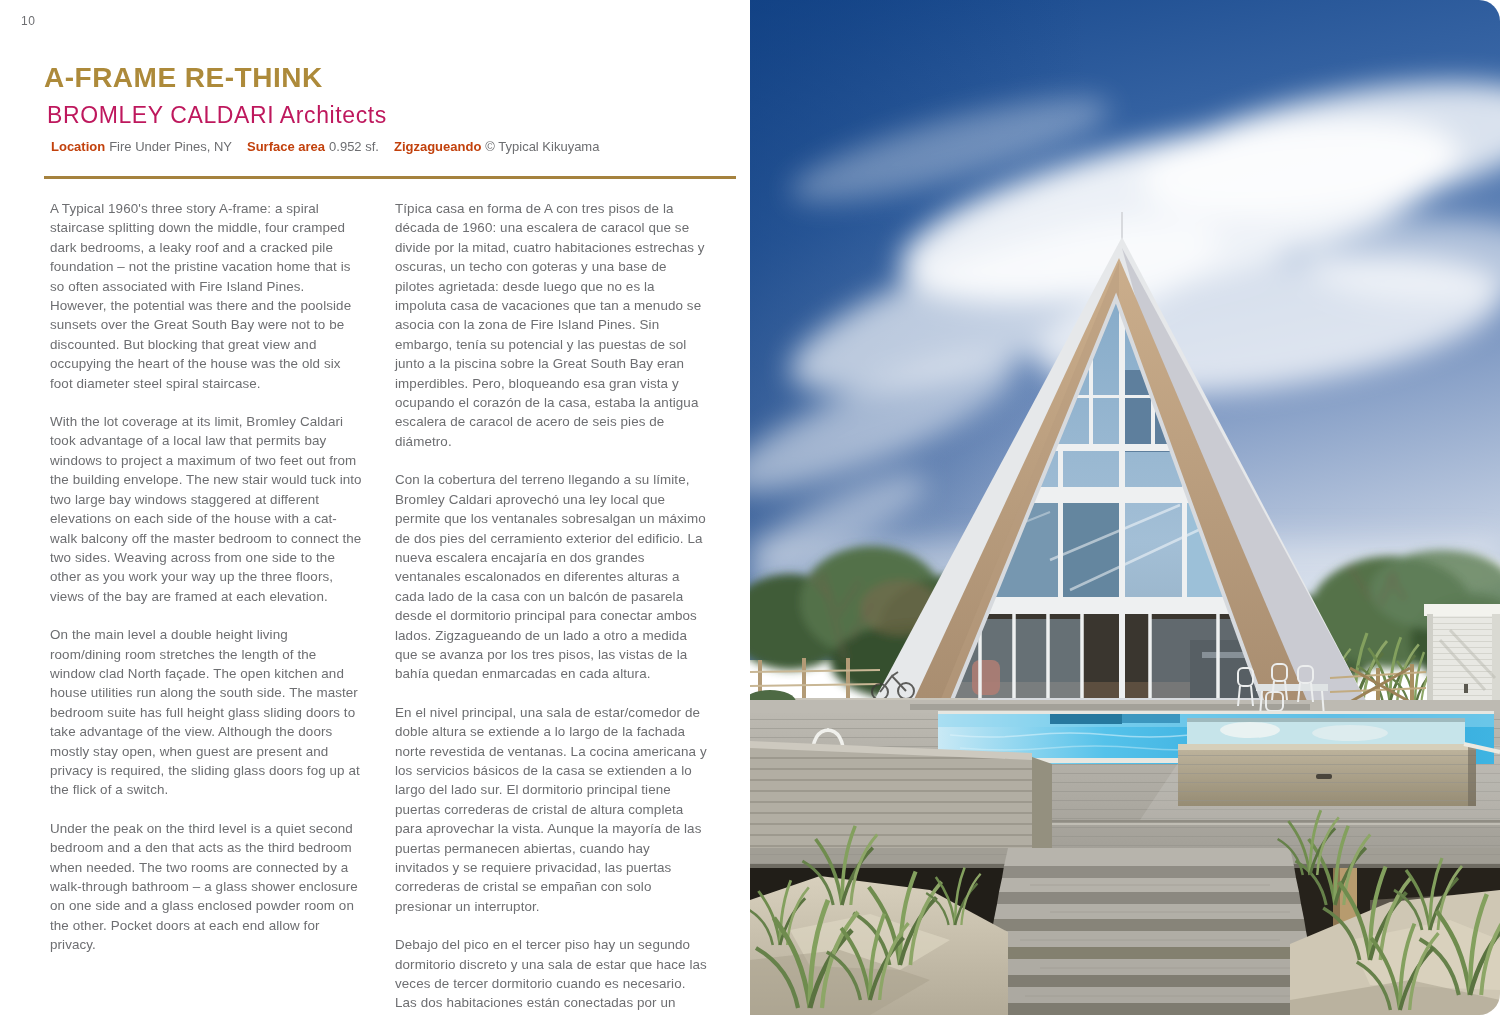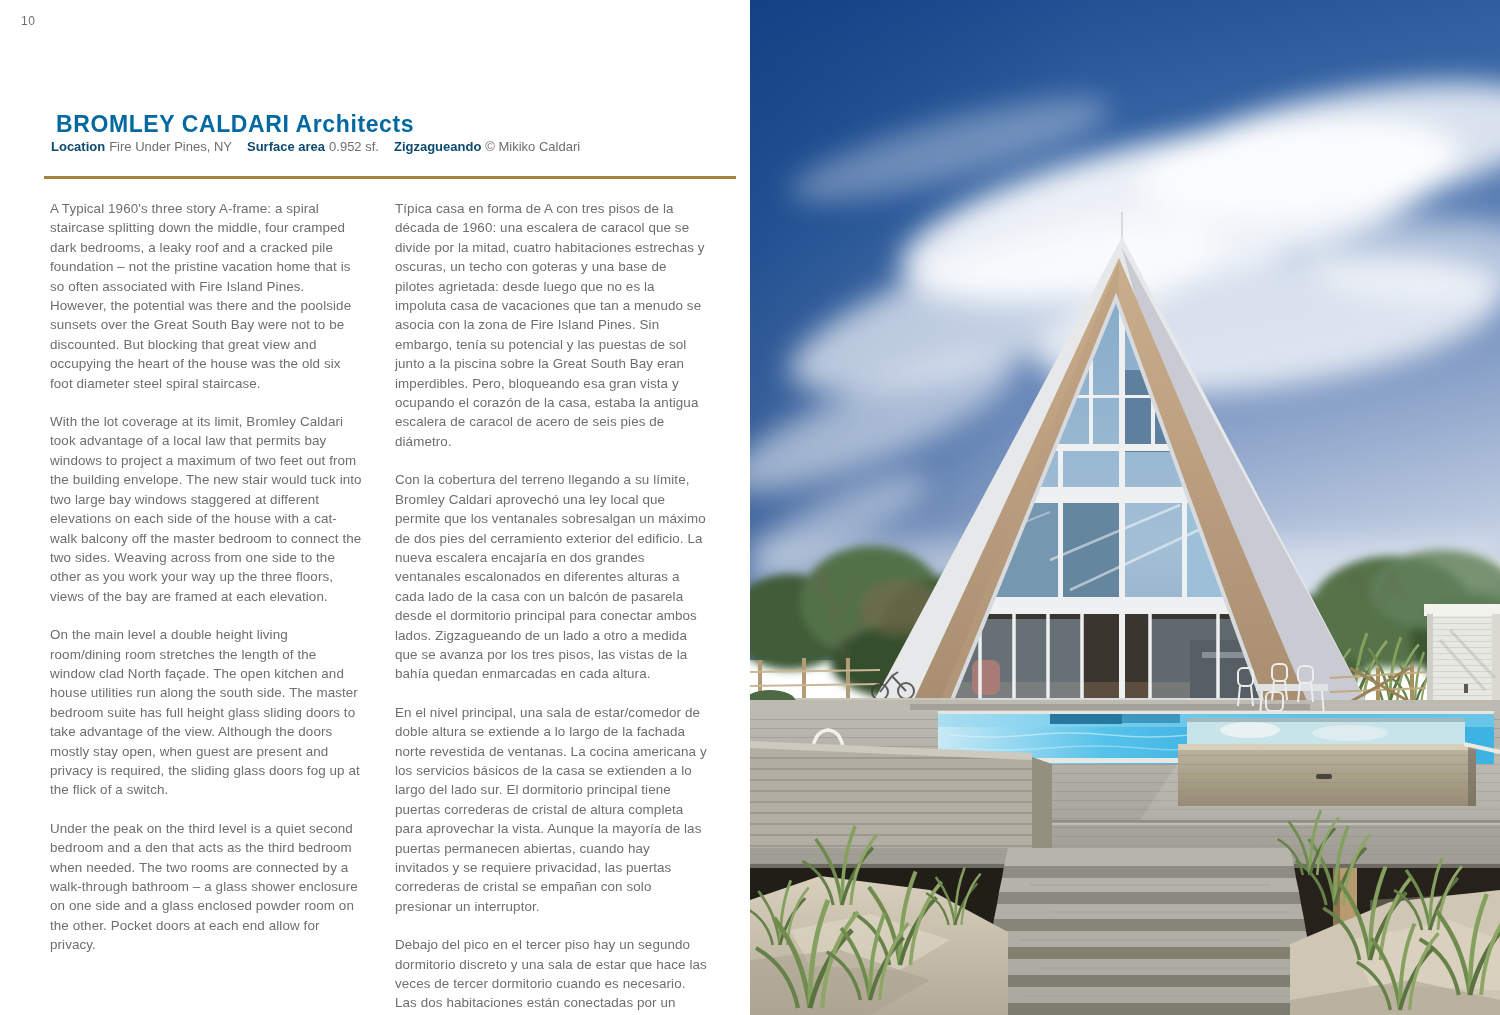--- a/index.html
+++ b/index.html
@@ -1,44 +1,45 @@
 <!DOCTYPE html>
 <html><head>
 <meta charset="utf-8">
 <style>
   html,body{margin:0;padding:0;background:#ffffff;}
   .spread{position:relative;width:1500px;height:1015px;background:#ffffff;overflow:hidden;
-          font-family:"Liberation Sans", sans-serif;}
+          font-family:"Liberation Sans", sans-serif;border-radius:21px;}
   .page-left{position:absolute;left:0;top:0;width:750px;height:1015px;background:#fff;}
   .pagenum{position:absolute;left:21px;top:14px;font-size:12px;color:#6d6e71;letter-spacing:.5px;}
   .title{position:absolute;left:44px;top:62px;margin:0;font-size:28px;font-weight:700;
          letter-spacing:.5px;color:#ad8a3a;}
-  .subtitle{position:absolute;left:44px;top:99px;margin:12px;font-size:23px;font-weight:700;
-            letter-spacing:.6px;color:#0369a1;}
+  .subtitle{position:absolute;left:44px;top:99px;margin:3px;font-size:23px;font-weight:400;
+            letter-spacing:.6px;color:#be185d;}
   .meta{position:absolute;left:44px;top:136px;font-size:13px;line-height:21px;color:#6d6e71;}
-  .meta-b{font-weight:700;color:#0c4a6e;padding-left:7px;}
+  .meta-b{font-weight:700;color:#c2410c;padding-left:7px;}
   .meta-v{margin-left:4px;}
   .gap{margin-left:8px;}
   .rule{position:absolute;left:44px;top:176px;width:692px;height:3px;background:#a5823e;}
   .cols{position:absolute;left:44px;top:199px;width:666px;display:flex;gap:27px;}
   .col{width:318px;font-size:13.4px;line-height:19.4px;color:#6d6e71;letter-spacing:.1px;}
   .col p{margin:0 0 19px 6px;white-space:pre-line;}
   .page-right{position:absolute;left:750px;top:0;width:750px;height:1015px;}
   svg{display:block;}
 </style>
 </head>
 <body>
 
 <div class="spread">
   <div class="page-left">
     <div class="pagenum">10</div>
+    <h1 class="title">A-FRAME RE-THINK</h1>
     <h2 class="subtitle">BROMLEY CALDARI Architects</h2>
     <div class="meta">
       <div>
-        <span class="meta-b">Location</span><span class="meta-v">Fire Under Pines, NY</span><span class="meta-b gap">Surface area</span><span class="meta-v">0.952 sf.</span><span class="meta-b gap">Zigzagueando</span><span class="meta-v">© Mikiko Caldari</span>
+        <span class="meta-b">Location</span><span class="meta-v">Fire Under Pines, NY</span><span class="meta-b gap">Surface area</span><span class="meta-v">0.952 sf.</span><span class="meta-b gap">Zigzagueando</span><span class="meta-v">© Typical Kikuyama</span>
       </div>
     </div>
     <div class="rule"></div>
     <div class="cols">
       <div class="col">
         <p>A Typical 1960's three story A-frame: a spiral staircase splitting down the middle, four cramped dark bedrooms, a leaky roof and a cracked pile foundation – not the pristine vacation home that is so often associated with Fire Island Pines. However, the potential was there and the poolside sunsets over the Great South Bay were not to be discounted. But blocking that great view and occupying the heart of the house was the old six foot diameter steel spiral staircase.</p>
         <p>With the lot coverage at its limit, Bromley Caldari took advantage of a local law that permits bay windows to project a maximum of two feet out from the building envelope. The new stair would tuck into two large bay windows staggered at different elevations on each side of the house with a cat-walk balcony off the master bedroom to connect the two sides. Weaving across from one side to the other as you work your way up the three floors, views of the bay are framed at each elevation.</p>
         <p>On the main level a double height living room/dining room stretches the length of the window clad North façade. The open kitchen and house utilities run along the south side. The master bedroom suite has full height glass sliding doors to take advantage of the view. Although the doors mostly stay open, when guest are present and privacy is required, the sliding glass doors fog up at the flick of a switch.</p>
         <p>Under the peak on the third level is a quiet second bedroom and a den that acts as the third bedroom when needed. The two rooms are connected by a walk-through bathroom – a glass shower enclosure on one side and a glass enclosed powder room on the other. Pocket doors at each end allow for privacy.</p>
       </div>

